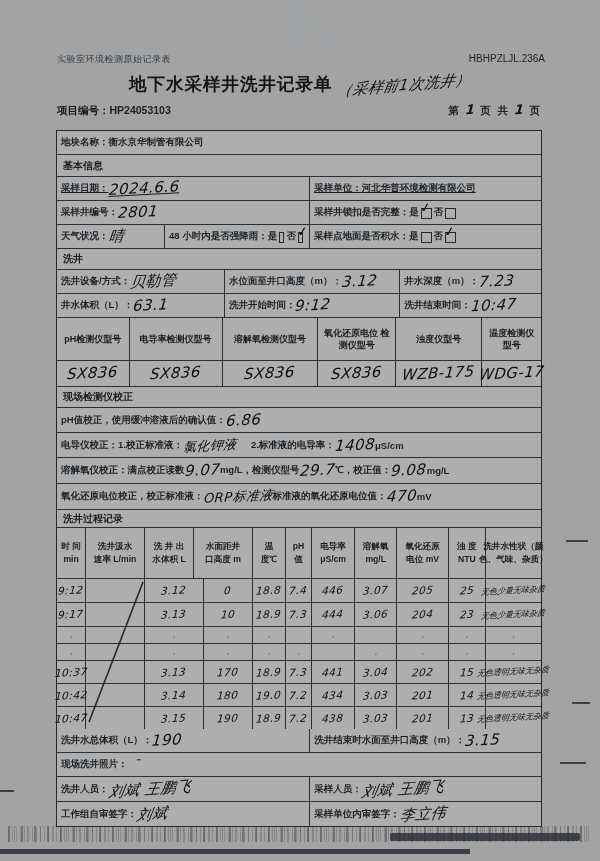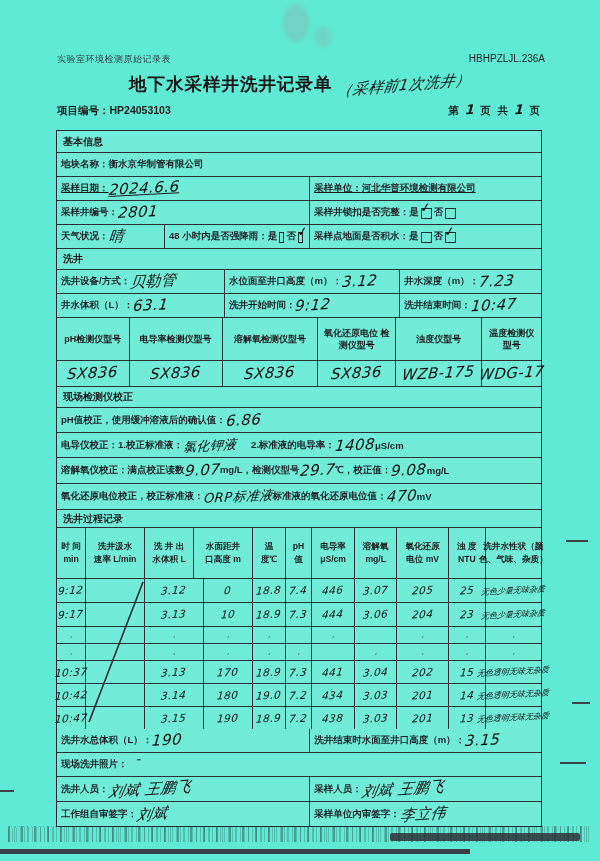--- a/index.html
+++ b/index.html
@@ -6,21 +6,21 @@
   body{
     width:600px;height:861px;
     background:#dfe7ec;
     font-family:"Liberation Sans",sans-serif;
     color:#1c1c1c;
     position:relative;
     overflow:hidden;
   }
   .page{
     position:absolute;inset:0;
-    background:#5eead4;
+    background:#a3a3a3;
   }
   
   .hdr1{position:absolute;top:53px;left:57px;right:55px;display:flex;justify-content:space-between;}
   .doc-type{font-size:9px;color:#33404a;letter-spacing:.5px;}
   .form-code{font-size:10px;font-weight:400;color:#222;}
   .title-row{position:absolute;top:72px;left:0;width:100%;text-align:center;white-space:nowrap;}
   .form-title{font-size:17.5px;font-weight:800;letter-spacing:1px;color:#151515;}
   .hdr2{position:absolute;top:103px;left:57px;right:58px;display:flex;justify-content:space-between;align-items:flex-end;}
   .proj{font-size:10.5px;font-weight:700;}
   .pageinfo{font-size:10.5px;font-weight:700;letter-spacing:2px;}
@@ -109,29 +109,29 @@
       <span>第</span>
       <span class="hw">1</span>
       <span>页 共</span>
       <span class="hw">1</span>
       <span>页</span>
     </span>
   </div>
 
   <div class="formbox">
 
-    <div class="r" style="height:21px;">
-      <div class="cell full sec">基本信息</div>
-    </div>
-
     <div class="r" style="height:23px;">
       <div class="cell full">
         <span class="lbl">地块名称：</span>
         <span class="val">衡水京华制管有限公司</span>
       </div>
+    </div>
+
+    <div class="r" style="height:21px;">
+      <div class="cell full sec">基本信息</div>
     </div>
 
     <div class="r" style="height:23px;text-decoration:underline;">
       <div class="cell w52">
         <span class="lbl">采样日期：</span>
         <span class="hw big">2024.6.6</span>
       </div>
       <div class="cell w48">
         <span class="lbl">采样单位：</span>
         <span class="val">河北华普环境检测有限公司</span>

